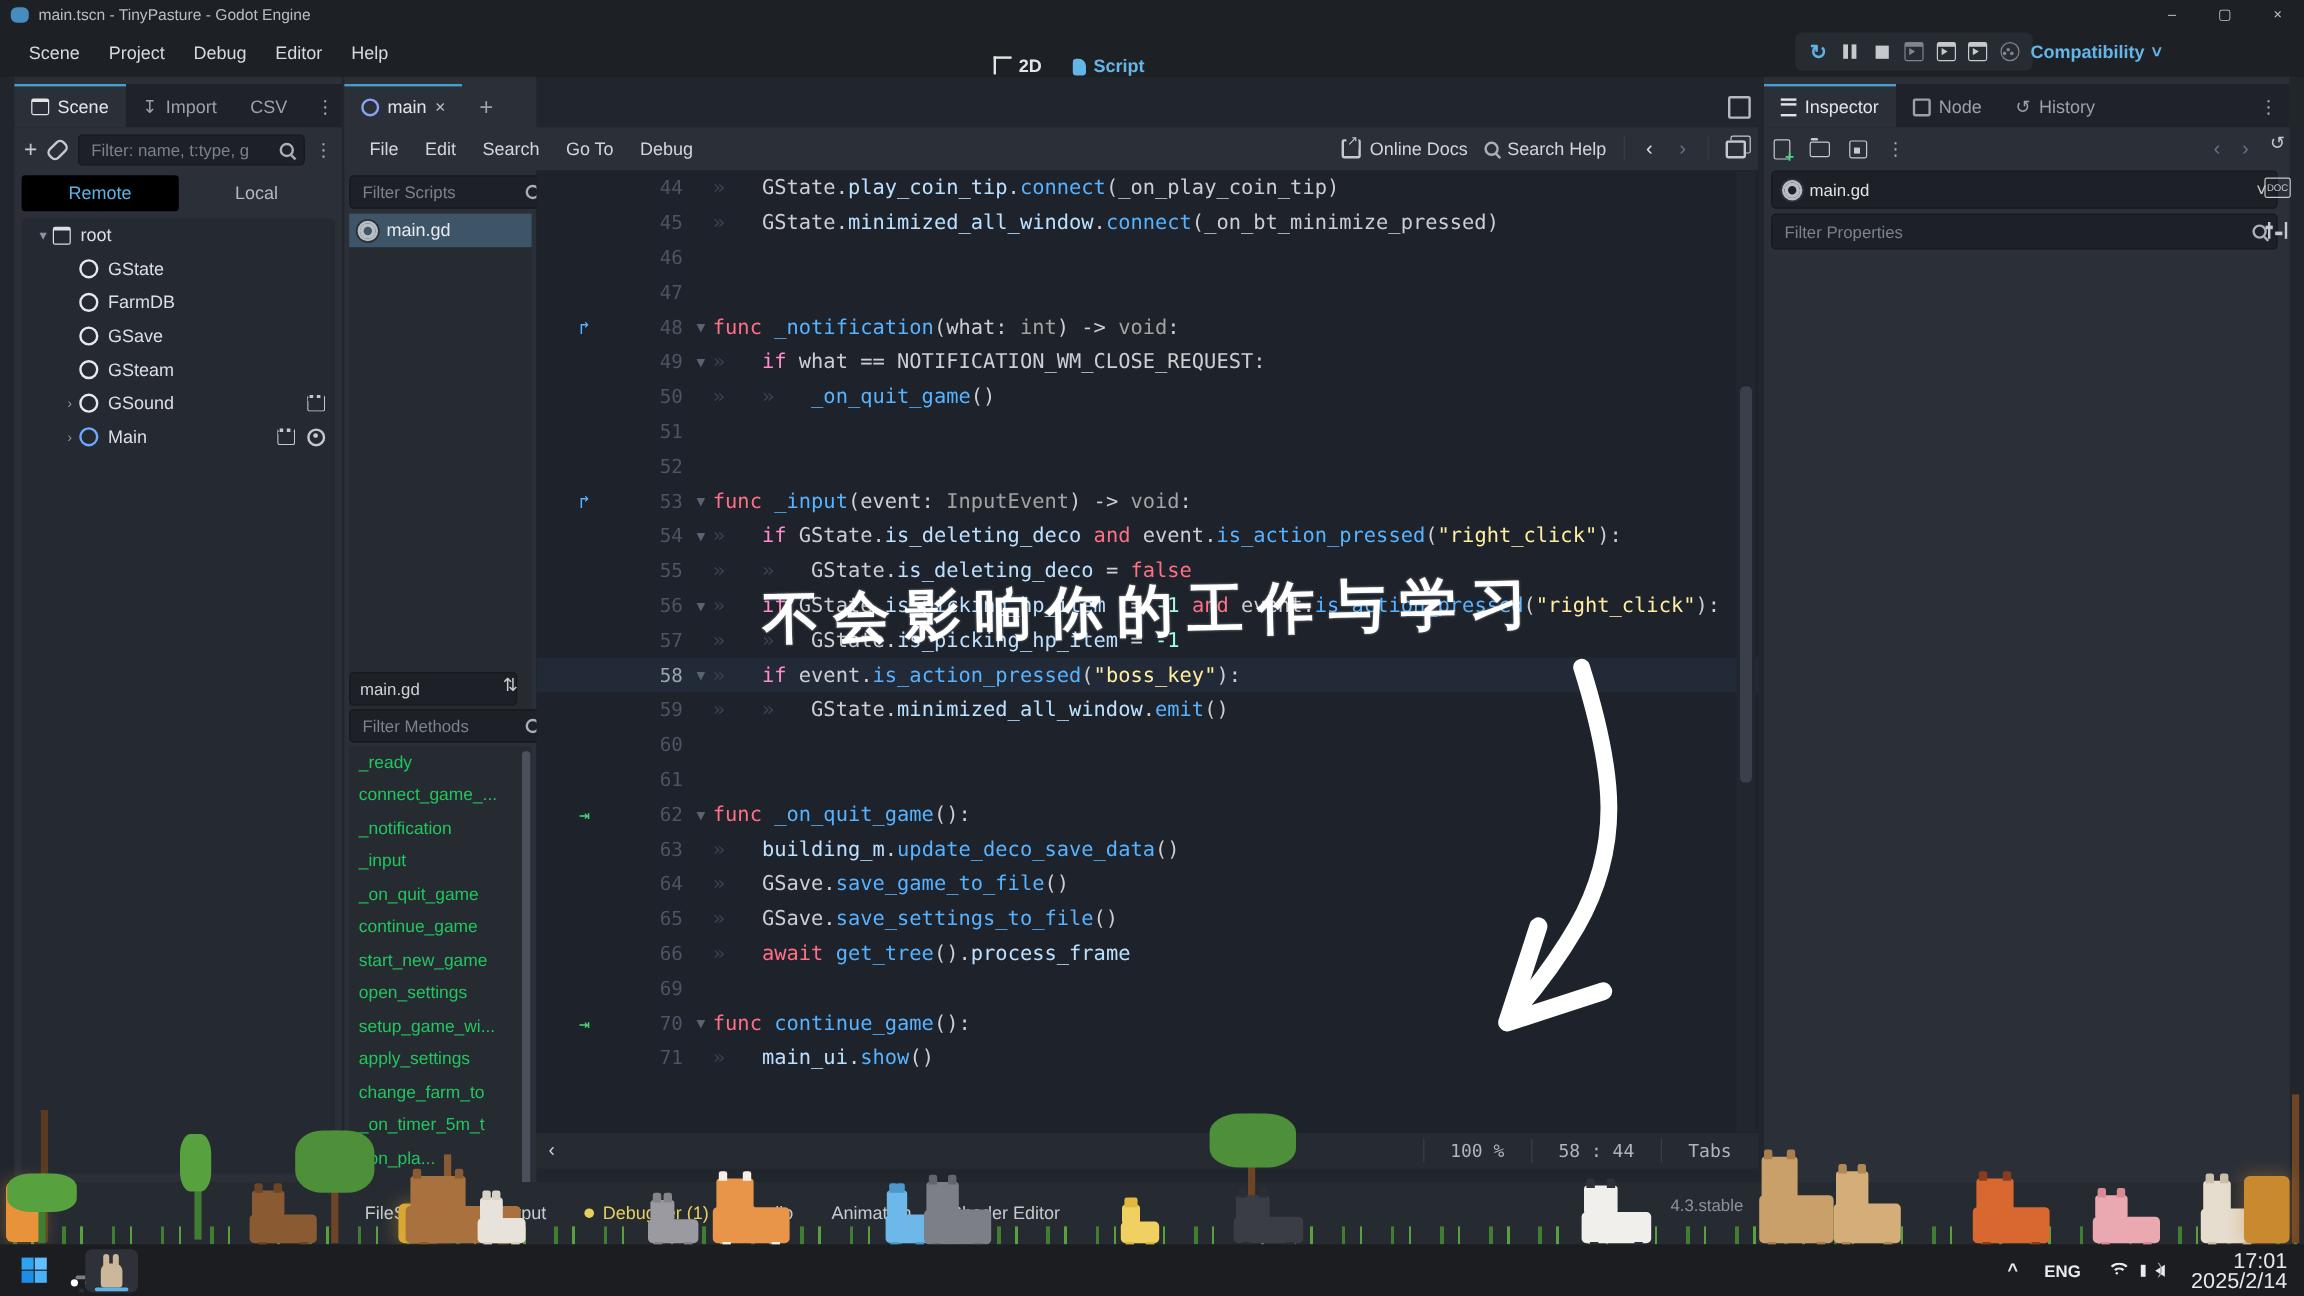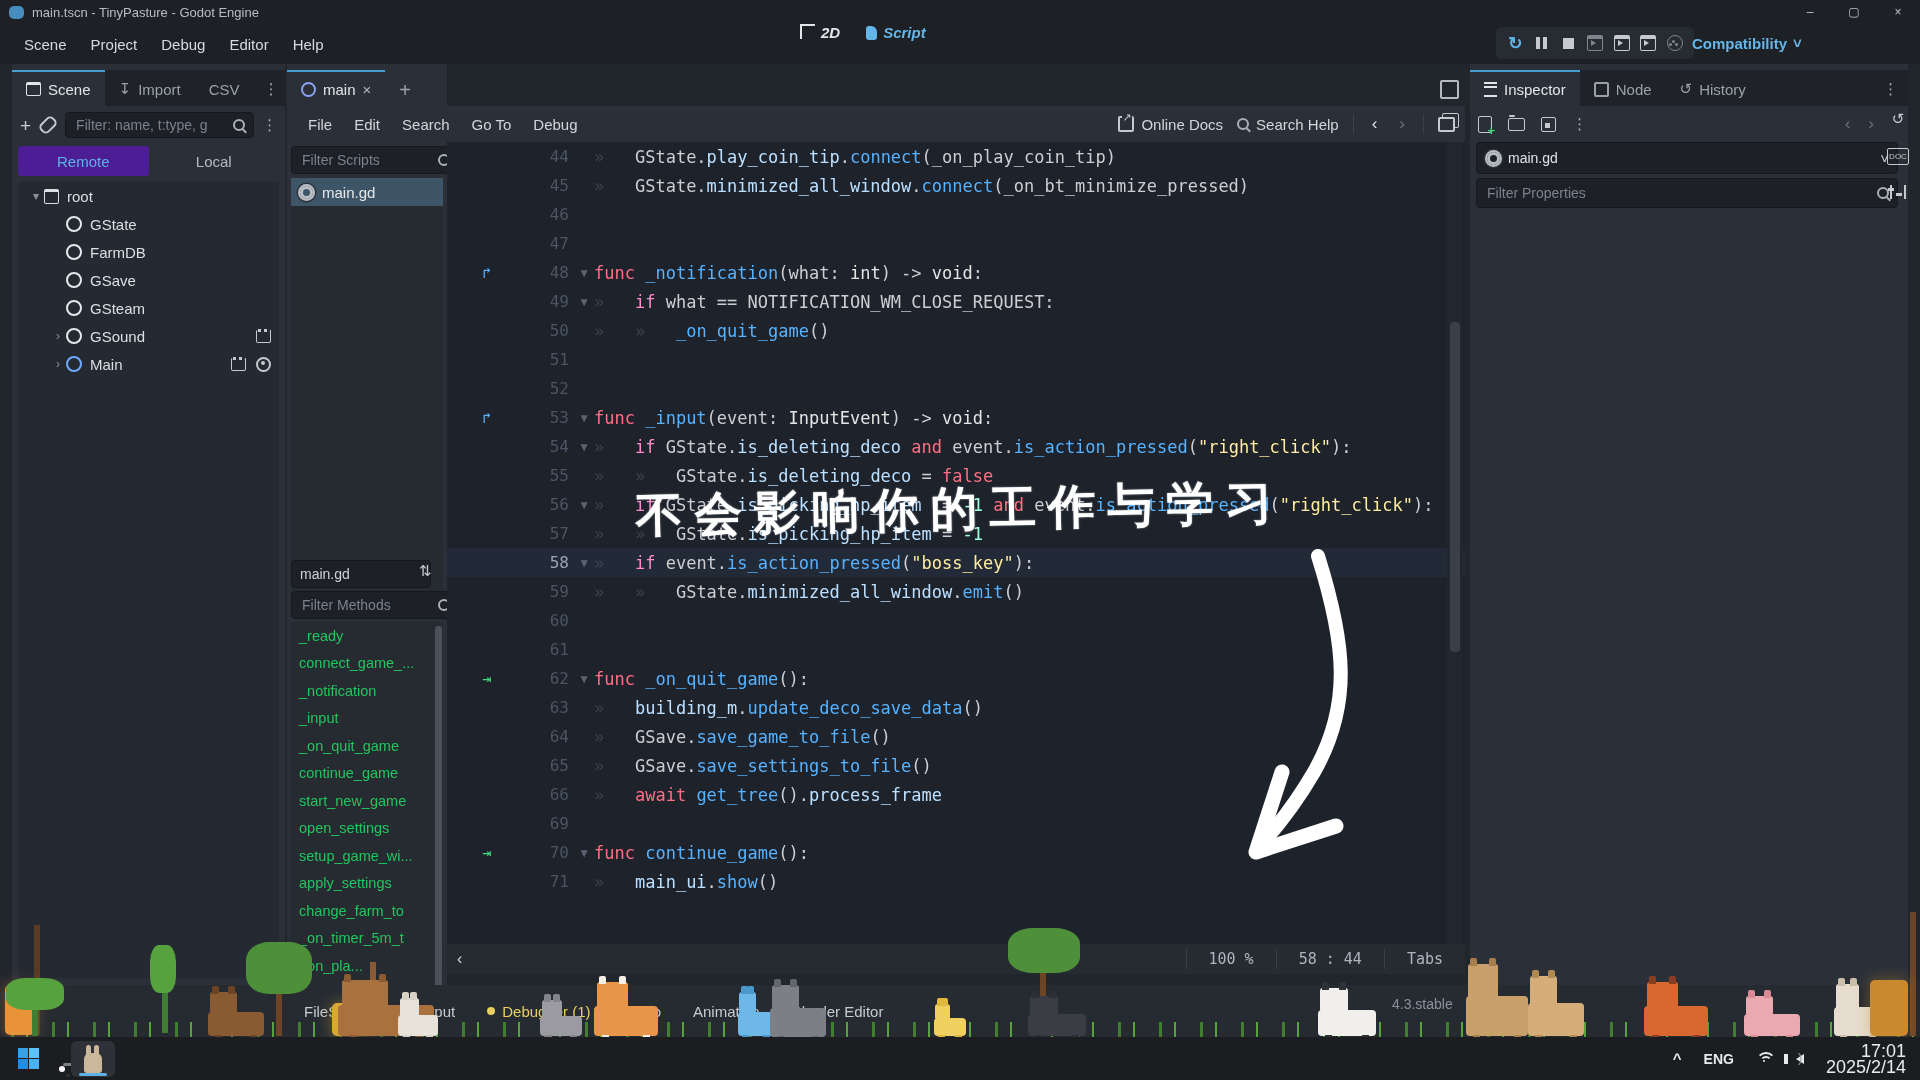--- a/index.html
+++ b/index.html
@@ -8,21 +8,21 @@
     background:#21262d;}
   .abs{position:absolute;}
   
   #titlebar{left:0;top:0;width:1920px;height:24px;background:#1d2125;display:flex;align-items:center;}
   #titlebar .gicon{width:15px;height:13px;margin:0 8px 0 9px;}
   #title-text{font-size:13px;color:#b9bdc3;}
   .win-btns{position:absolute;right:0;top:0;height:24px;display:flex;}
   .win-btn{width:44px;height:24px;display:flex;align-items:center;justify-content:center;color:#c2c6cb;font-size:12px;}
   #menubar{left:0;top:24px;width:1920px;height:40px;background:#1d2125;display:flex;align-items:center;padding-left:12px;box-sizing:border-box;}
   .menu-item{padding:4px 12px;color:#d6d9dd;}
-  #workspace{left:800px;top:24px;height:40px;display:flex;align-items:flex-start;gap:26px;font-style:italic;}
+  #workspace{left:828px;top:24px;height:40px;display:flex;align-items:flex-end;gap:26px;}
   .ws-item{display:flex;align-items:center;gap:6px;color:#e3e6e9;font-weight:bold;}
   .ws-item.active{color:#65b6e8;}
   .axis2d{width:13px;height:13px;border-left:2px solid #e3e6e9;border-bottom:2px solid #e3e6e9;transform:translateY(-1px) rotate(90deg);}
   .scrollicon{width:11px;height:14px;background:currentColor;border-radius:3px 6px 3px 3px;}
   #playbar{left:1496px;top:27px;width:186px;height:32px;background:#272c33;border-radius:6px;display:flex;align-items:center;justify-content:space-around;padding:0 6px;}
   .pb{display:flex;align-items:center;justify-content:center;width:20px;height:20px;color:#c6cacf;}
   .pb.blue{color:#5fb2e6;font-size:17px;font-weight:bold;}
   .pb.dim{color:#7f858c;}
   .bars{display:flex;gap:3px;}
   .bars i{width:4px;height:12px;background:currentColor;}
@@ -44,21 +44,21 @@
   .vdots{color:#aab0b8;font-size:15px;letter-spacing:0;}
   
   #scene-dock{left:12px;top:64px;width:273px;height:921px;background:#2b3038;}
   #scene-tabs{position:absolute;left:0;top:6px;width:273px;height:36px;}
   .clapper-sm{width:13px;height:10px;border:1.5px solid currentColor;border-top-width:3px;border-radius:2px;}
   #scene-toolbar{position:absolute;left:0;top:46px;width:273px;height:30px;display:flex;align-items:center;gap:8px;padding:0 8px;box-sizing:border-box;}
   .tool-glyph{color:#c6cacf;font-size:19px;line-height:1;}
   .chain{width:14px;height:8px;border:2px solid #c6cacf;border-radius:5px;position:relative;transform:rotate(-45deg);}
   #remote-local{position:absolute;left:6px;top:82px;width:261px;height:30px;display:flex;}
   .rl-btn{flex:1;display:flex;align-items:center;justify-content:center;border-radius:3px;}
-  .rl-btn.sel{background:#4c1d95;color:#5fb2e6;}
+  .rl-btn.sel{background:#000000;color:#5fb2e6;}
   .rl-btn.un{color:#b3b9c0;}
   #scene-tree{position:absolute;left:6px;top:118px;width:261px;height:796px;background:#252a32;border-radius:3px;}
   .tree-row{position:relative;height:28px;display:flex;align-items:center;color:#dcdfe3;}
   .tw{display:inline-flex;width:16px;justify-content:center;color:#8a919a;font-size:12px;flex:none;}
   .node-circle{width:12px;height:12px;border:2px solid #e6e9ec;border-radius:50%;flex:none;margin-right:8px;}
   .node-circle.blue{border-color:#6fa8ff;}
   .win-ic{width:13px;height:11px;border:1.5px solid #dcdfe3;border-top-width:3.5px;border-radius:2px;flex:none;margin-right:8px;}
   .badges{position:absolute;right:8px;display:flex;gap:10px;align-items:center;}
   .badge-win{width:13px;height:10px;border:1.5px solid #c6cacf;border-top:3px dotted #c6cacf;border-radius:2px;}
   .badge-eye{width:11px;height:11px;border:2px solid #c6cacf;border-radius:50%;position:relative;}
@@ -94,21 +94,21 @@
   .cl{position:relative;height:29px;display:flex;align-items:center;font-family:"DejaVu Sans Mono",monospace;font-size:17px;white-space:pre;}
   .cl.cur{background:rgba(140,170,255,.06);}
   .g-ic{position:absolute;left:28px;width:24px;text-align:center;font-size:15px;}
   .g-ic.override{color:#57b3ff;}
   .g-ic.slot{color:#45d97e;}
   .g-num{position:absolute;left:40px;width:82px;text-align:right;color:#4b5563;font-size:16px;}
   .cl.cur .g-num{color:#9aa5b1;}
   .g-fold{position:absolute;left:128px;width:18px;color:#596372;font-size:12px;text-align:center;}
   .g-txt{position:absolute;left:101px;padding-left:46px;}
   .tok-t{color:#cdced2}.tok-k{color:#ff7085}.tok-c{color:#ff8ccc}.tok-f{color:#57b3ff}
-  .tok-m{color:#bce0ff}.tok-y{color:#e5e5e5}.tok-s{color:#ffeda1}.tok-n{color:#a1ffe0}.tok-b{color:#3a4450}
+  .tok-m{color:#bce0ff}.tok-y{color:#a3a3a3}.tok-s{color:#ffeda1}.tok-n{color:#a1ffe0}.tok-b{color:#3a4450}
   #code-scrollbar{position:absolute;left:1447px;top:142px;width:16px;height:802px;background:#22272f;}
   #code-scrollbar .handle{position:absolute;left:3px;top:180px;width:10px;height:330px;background:#39404a;border-radius:4px;}
   #code-status{left:447px;top:944px;width:1018px;height:30px;background:#262b32;display:flex;align-items:center;position:absolute;color:#aeb5bd;font-size:14px;}
   #code-status .left-arrow{padding:0 10px;color:#d2d5da;font-size:16px;}
   #code-status .right{margin-left:auto;display:flex;align-items:center;height:100%;}
   #code-status .cell{padding:0 22px;font-family:"DejaVu Sans Mono",monospace;font-size:15px;}
   
   #bottom-panel{left:12px;top:985px;width:1896px;height:52px;background:#262b32;display:flex;align-items:center;padding-left:280px;box-sizing:border-box;gap:8px;position:absolute;}
   .bp-tab{padding:6px 12px;color:#c6cbd1;display:flex;align-items:center;gap:7px;}
   .bp-tab.warn{color:#e8cf5f;}

